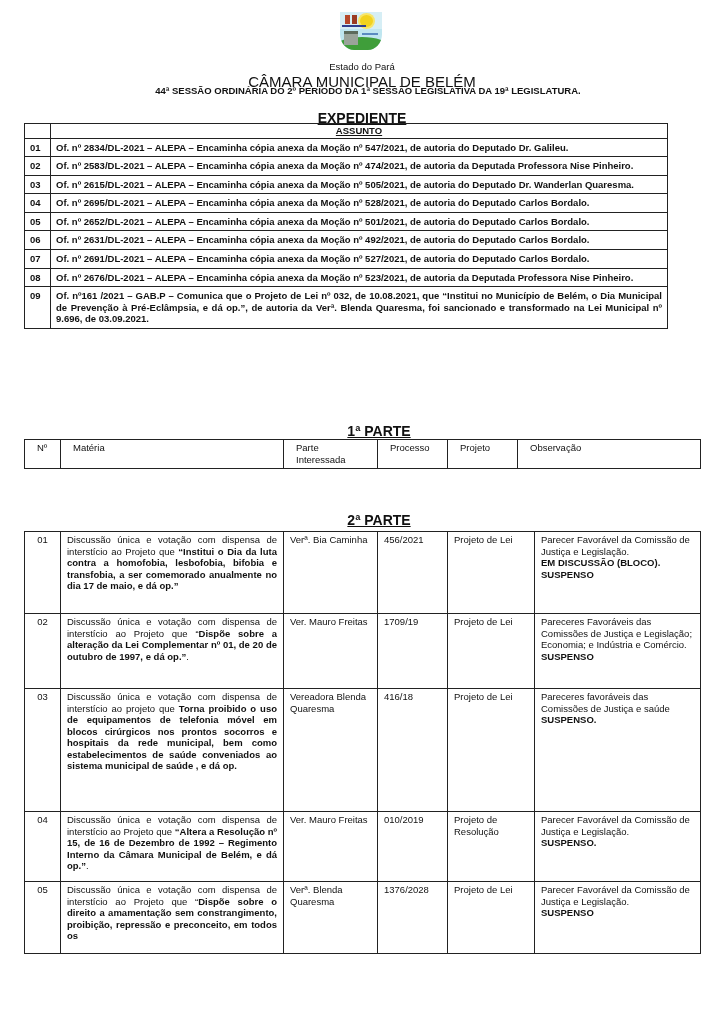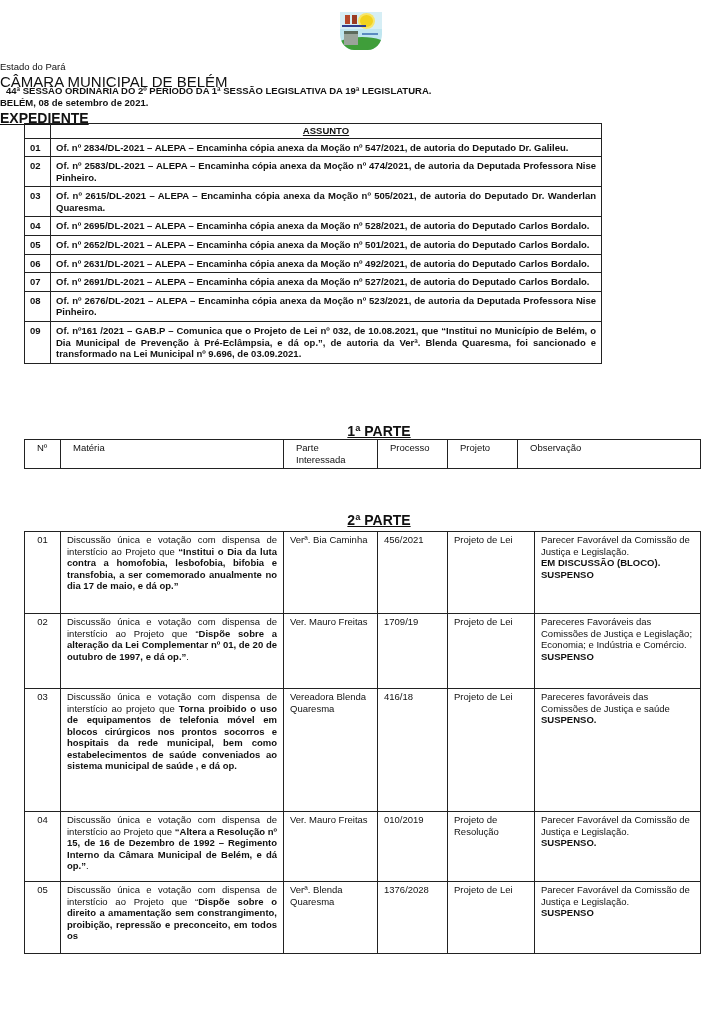--- a/index.html
+++ b/index.html
@@ -19,31 +19,31 @@
   }
   .logo .sky { position: absolute; left: 0; top: 0; width: 100%; height: 45%; background: #d6eef5; }
   .logo .sun { position: absolute; left: 20px; top: 3px; width: 13px; height: 12px; border-radius: 50%; background: #f2d21e; box-shadow: 0 0 0 2px #f7e56a; }
   .logo .fig1 { position: absolute; left: 5px; top: 3px; width: 5px; height: 9px; background: #b5482a; }
   .logo .fig2 { position: absolute; left: 12px; top: 3px; width: 5px; height: 9px; background: #9a3b22; }
   .logo .bar { position: absolute; left: 2px; top: 13px; width: 24px; height: 2px; background: #2f3f8f; }
   .logo .build { position: absolute; left: 4px; top: 19px; width: 14px; height: 11px; background: #9aa39a; border-top: 3px solid #5c6a5c; }
   .logo .hill { position: absolute; left: -4px; top: 25px; width: 52px; height: 18px; border-radius: 50% 50% 0 0; background: #3f9e3a; }
   .logo .wave { position: absolute; left: 22px; top: 21px; width: 16px; height: 2px; background: #5a8bc0; }
 
-  .hdr { position: absolute; left: 0; width: 724px; text-align: left; }
+  .hdr { position: absolute; left: 0; width: 724px; text-align: center; }
   .hdr.state { top: 61px; font-size: 9.5px; }
   .hdr.camara { top: 73px; font-size: 15px; }
   .hdr.session { top: 85px; font-size: 9.5px; font-weight: bold; padding-left: 6px; }
   .hdr.date { top: 97px; font-size: 9.5px; font-weight: bold; }
   .hdr.exp { top: 110px; font-size: 14px; font-weight: bold; text-decoration: underline; }
 
   table { border-collapse: collapse; position: absolute; table-layout: fixed; }
   td, th { border: 1px solid #222; vertical-align: top; padding: 2px 5px; }
 
-  .t-exp { left: 24px; top: 123px; width: 578px; font-weight: bold; border-radius: 15px; }
+  .t-exp { left: 24px; top: 123px; width: 644px; font-weight: bold; border-radius: 15px; }
   .t-exp td { padding: 3px 5px; }
   .t-exp .head td { text-align: center; text-decoration: underline; padding: 1px 5px; }
   .t-exp .just { text-align: justify; }
 
   .sec-title { position: absolute; left: 0; width: 724px; text-align: center; font-weight: bold; text-decoration: underline; font-size: 14px; margin-left: 17px; }
   .sec1 { top: 423px; }
   .sec2 { top: 512px; }
 
   .t-p1 { left: 24px; top: 439px; width: 677px; font-weight: normal; }
   .t-p1 td { height: 24px; padding: 2px 12px; }
@@ -66,21 +66,20 @@
     <div class="fig2"></div>
     <div class="bar"></div>
     <div class="hill"></div>
     <div class="build"></div>
     <div class="wave"></div>
   </div>
 
   <div class="hdr state">Estado do Pará</div>
   <div class="hdr camara">CÂMARA MUNICIPAL DE BELÉM</div>
   <div class="hdr session">44ª SESSÃO ORDINÁRIA DO 2º PERÍODO DA 1ª SESSÃO LEGISLATIVA DA 19ª LEGISLATURA.</div>
-  <div class="hdr date">BELÉM, 08 de setembro de 2021.</div>
   <div class="hdr exp">EXPEDIENTE</div>
 
   <table class="t-exp">
     <colgroup>
         <col style="width:26px">
         <col>
       </colgroup>
     <tbody>
         <tr class="head">
       <td></td>

